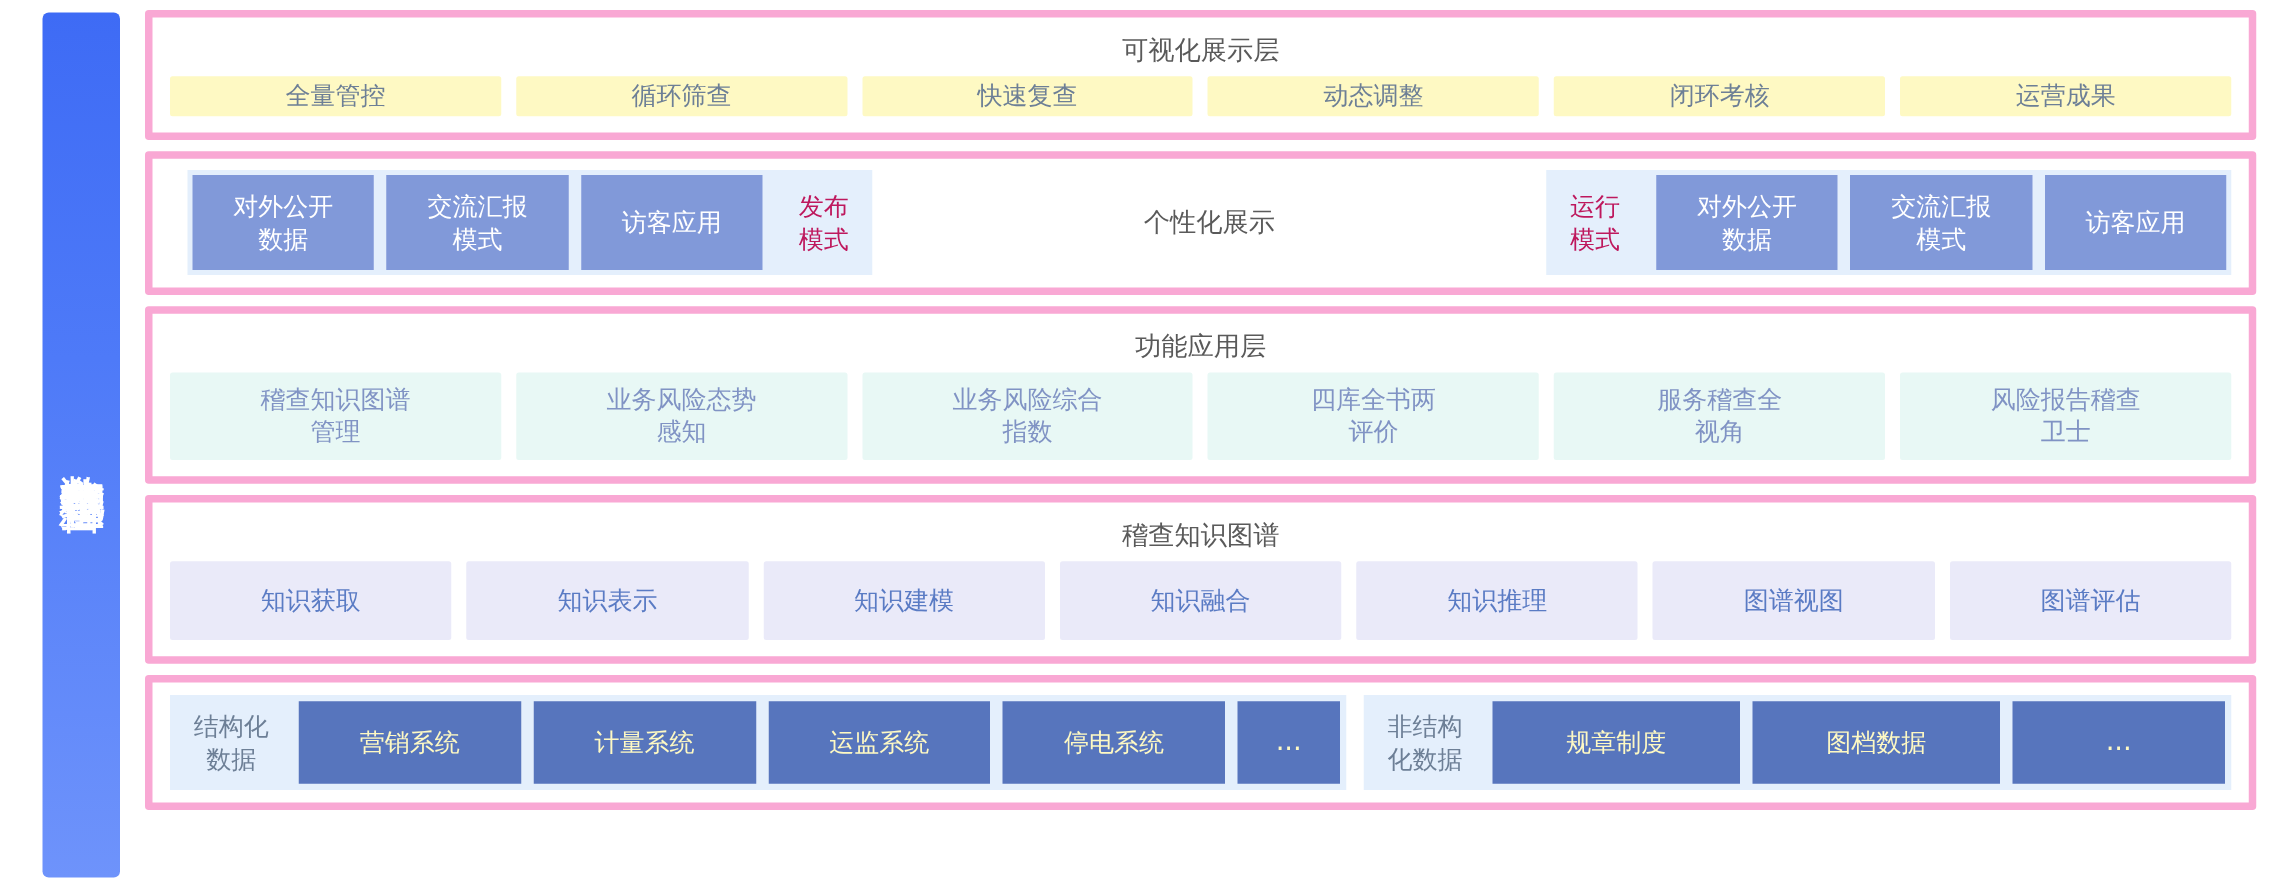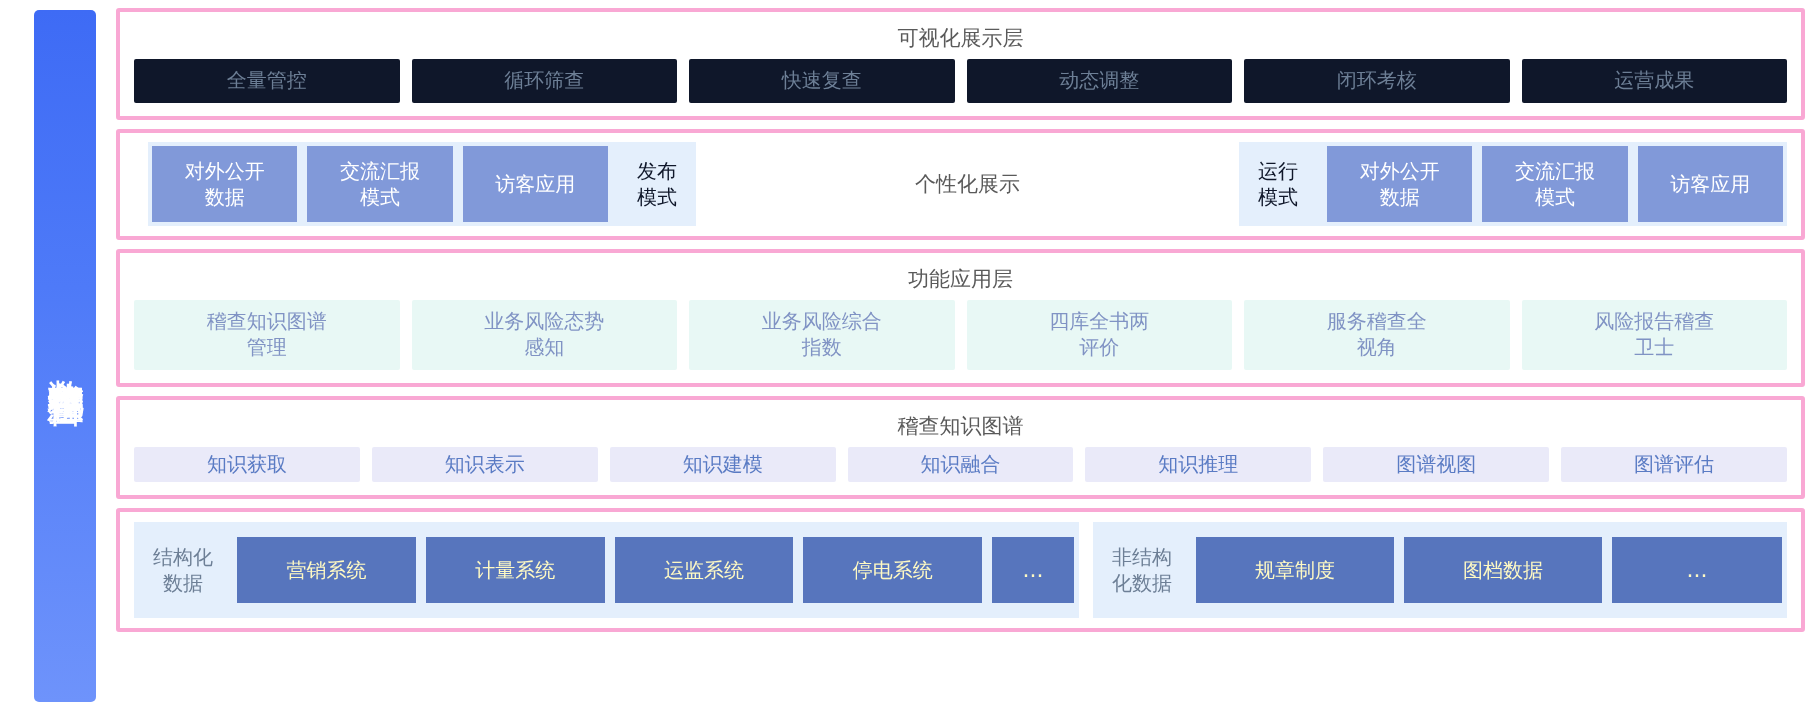--- a/index.html
+++ b/index.html
@@ -41,21 +41,21 @@
 
   
   .layers {
     flex: 1;
     margin-left: 20px;
     display: flex;
     flex-direction: column;
     gap: 9px;
   }
   .layer {
-    border: 4px solid #f9a8d4;
+    border: 6px solid #f9a8d4;
     border-radius: 3px;
     background: #ffffff;
     position: relative;
     display: flex;
     flex-direction: column;
   }
   .layer-title {
     text-align: center;
     color: #5a5a5a;
     font-size: 21px;
@@ -74,23 +74,23 @@
     align-items: center;
     justify-content: center;
     text-align: center;
     font-size: 20px;
     line-height: 1.28;
     border-radius: 2px;
   }
 
   
   .layer-vis .cell {
-    background: #0f172a;
+    background: #fef9c3;
     color: #6d7f96;
-    height: 44px;
+    height: 32px;
   }
 
   
   .layer-pers {
     padding: 9px 14px 10px 28px;
     flex-direction: row;
     gap: 0;
     align-items: stretch;
   }
   .pers-group {
@@ -115,52 +115,52 @@
     display: flex;
     align-items: center;
     justify-content: center;
     text-align: center;
     font-size: 20px;
     line-height: 1.3;
     height: 76px;
     margin: 4px 0;
   }
   .pers-cell.solid { background: #8199d9; color: #ffffff; flex: 1 1 0; }
-  .pers-cell.ghost { background: transparent; color: #0f172a; flex: 0 0 78px; }
+  .pers-cell.ghost { background: transparent; color: #be185d; flex: 0 0 78px; }
   .pers-group.left  .pers-cell:first-child { margin-left: 4px; }
   .pers-group.right .pers-cell:last-child  { margin-right: 4px; }
 
   
   .layer-func .cell {
     background: #e8f8f5;
     color: #8093c4;
     height: 70px;
     padding: 0 6px;
   }
 
   
   .layer-kg .cell {
     background: #eaeaf9;
     color: #5a7bc4;
-    height: 35px;
+    height: 63px;
   }
 
   
   .layer-data {
     flex-direction: row;
     gap: 14px;
     padding: 10px 14px;
     align-items: stretch;
   }
   .data-group {
     background: #e4effc;
     display: flex;
     align-items: stretch;
     gap: 10px;
-    padding: 15px 5px;
+    padding: 5px 5px;
   }
   .data-group.structured   { flex: 1 1 0; }
   .data-group.unstructured { flex: 0 0 694px; }
   .data-label {
     display: flex;
     align-items: center;
     justify-content: center;
     text-align: center;
     color: #6d7f96;
     font-size: 20px;

